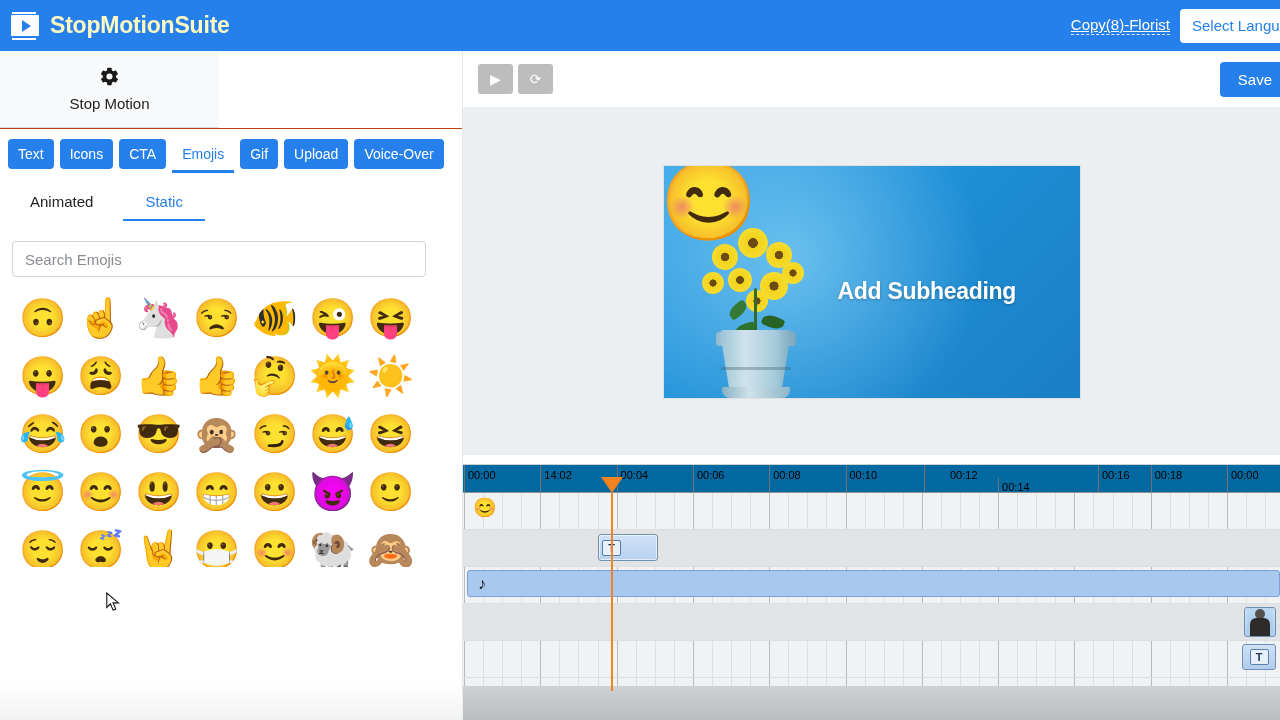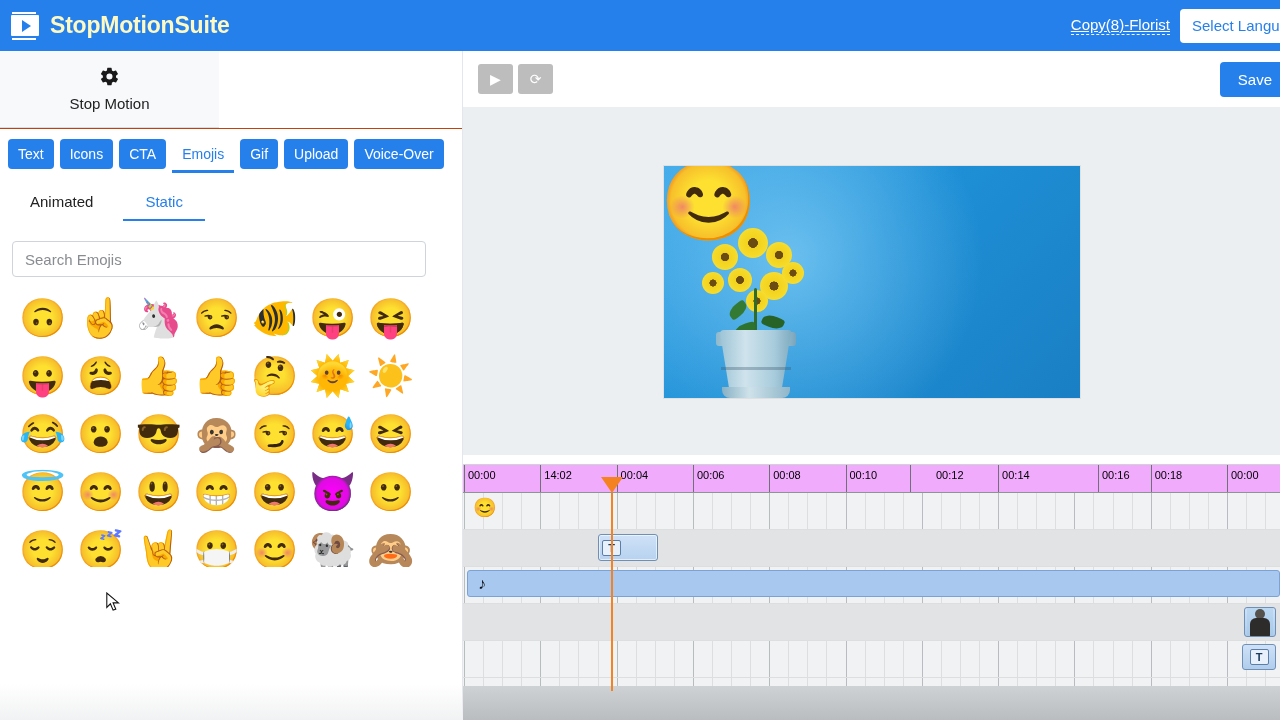--- a/index.html
+++ b/index.html
@@ -208,21 +208,21 @@
     text-shadow: 0 1px 3px rgba(0,0,0,.25);
     letter-spacing: -0.3px;
   }
 
   
   .timeline {
     position: absolute; left: 0; top: 413px; width: 817px; height: 256px;
     background: #f4f5f6; border-top: 1px solid #cfd3d6;
   }
   .ruler {
-    position: relative; height: 28px; background: #f0abfc;
+    position: relative; height: 28px; background: #0369a1;
     border-bottom: 1px solid #8f9396; overflow: hidden;
   }
   .tick {
     position: absolute; top: 0; height: 28px;
     border-left: 1px solid #6e7275;
     font-size: 11px; color: #000; padding-left: 3px; padding-top: 4px;
     box-sizing: border-box; white-space: nowrap;
   }
   .tracks { position: relative; height: 198px; background: #f1f2f3; overflow: hidden; }
   .grid-v {
@@ -415,33 +415,34 @@
           <div class="stem"></div>
           <div class="leaf"></div>
             <div class="leaf leaf2"></div>
             <div class="leaf leaf3"></div>
           <div class="pot-rim"></div>
           <div class="pot"></div>
           <div class="pot-line"></div>
           <div class="saucer"></div>
         </div>
         <div class="stage-emoji">😊</div>
+        <div class="stage-subheading">Add Subheading</div>
       </div>
     </div>
 
     <div class="timeline">
       <div class="ruler" id="ruler">
           <div class="tick" style="left: 1px;">00:00</div>
           <div class="tick" style="left: 77.3px;">14:02</div>
           <div class="tick" style="left: 153.6px;">00:04</div>
           <div class="tick" style="left: 229.9px;">00:06</div>
           <div class="tick" style="left: 306.2px;">00:08</div>
           <div class="tick" style="left: 382.5px;">00:10</div>
-          <div class="tick" style="left: 447px; padding-left: 25px;">00:12</div>
-          <div class="tick" style="left: 535.1px;">00:14</div>
+          <div class="tick" style="left: 461px; padding-left: 25px;">00:12</div>
+          <div class="tick" style="left: 535.1px; margin-top: 12px;">00:14</div>
           <div class="tick" style="left: 635px;">00:16</div>
           <div class="tick" style="left: 687.7px;">00:18</div>
           <div class="tick" style="left: 764px;">00:00</div>
         </div>
       <div class="tracks" id="tracks">
           <div class="grid-v" style="left: 802.15px;"></div>
           <div class="grid-v" style="left: 783.075px;"></div>
           <div class="grid-v major" style="left: 764px;"></div>
           <div class="grid-v" style="left: 744.925px;"></div>
           <div class="grid-v" style="left: 725.85px;"></div>

